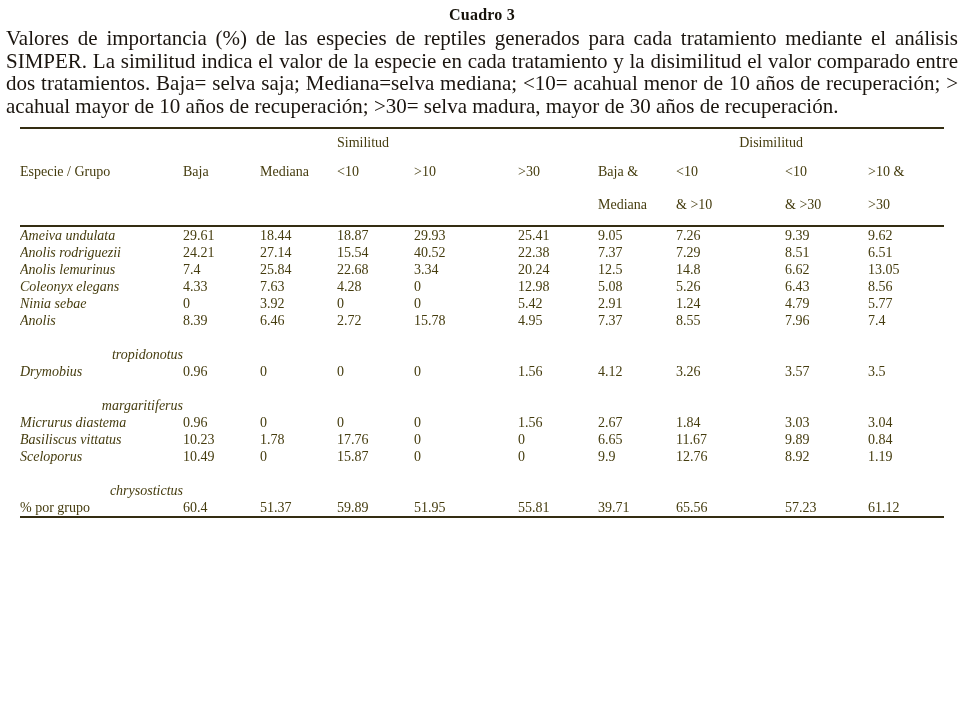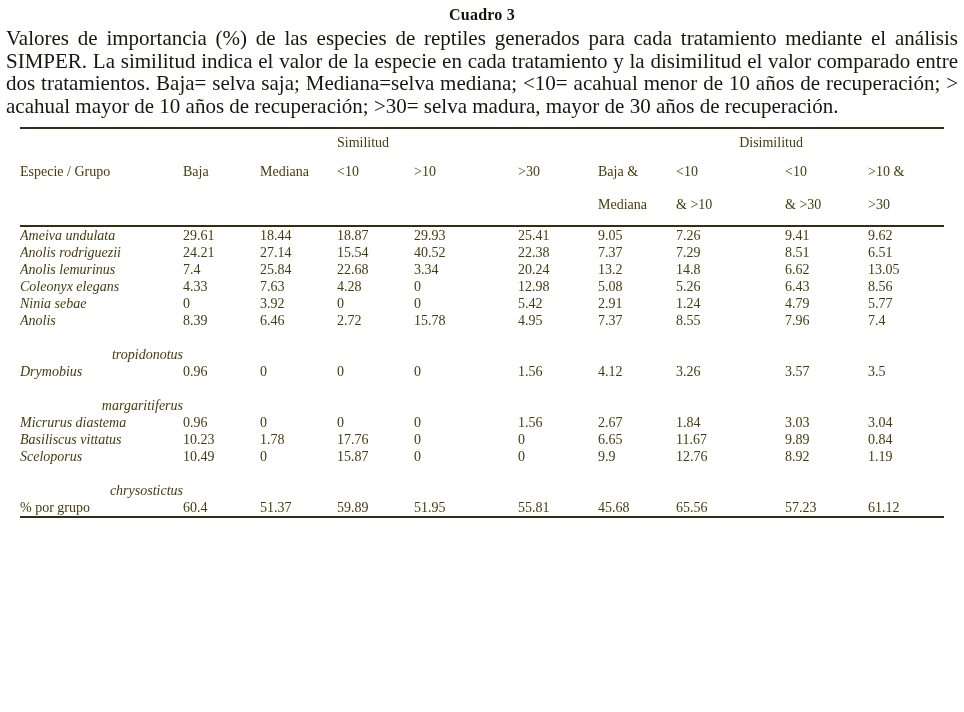--- a/index.html
+++ b/index.html
@@ -144,21 +144,21 @@
           <td class="label-cell italic">
             <div class="lline">Ameiva undulata</div>
           </td>
           <td>29.61</td>
           <td>18.44</td>
           <td>18.87</td>
           <td>29.93</td>
           <td>25.41</td>
           <td>9.05</td>
           <td>7.26</td>
-          <td>9.41</td>
+          <td>9.39</td>
           <td>9.62</td>
         </tr>
         <tr>
           <td class="label-cell italic">
             <div class="lline">Anolis rodriguezii</div>
           </td>
           <td>24.21</td>
           <td>27.14</td>
           <td>15.54</td>
           <td>40.52</td>
@@ -170,21 +170,21 @@
         </tr>
         <tr>
           <td class="label-cell italic">
             <div class="lline">Anolis lemurinus</div>
           </td>
           <td>7.4</td>
           <td>25.84</td>
           <td>22.68</td>
           <td>3.34</td>
           <td>20.24</td>
-          <td>13.2</td>
+          <td>12.5</td>
           <td>14.8</td>
           <td>6.62</td>
           <td>13.05</td>
         </tr>
         <tr>
           <td class="label-cell italic">
             <div class="lline">Coleonyx elegans</div>
           </td>
           <td>4.33</td>
           <td>7.63</td>
@@ -285,21 +285,21 @@
         </tr>
         <tr>
           <td class="label-cell">
             <div class="lline">% por grupo</div>
           </td>
           <td>60.4</td>
           <td>51.37</td>
           <td>59.89</td>
           <td>51.95</td>
           <td>55.81</td>
-          <td>45.68</td>
+          <td>39.71</td>
           <td>65.56</td>
           <td>57.23</td>
           <td>61.12</td>
         </tr>
       </tbody>
   </table>
 
 </div>
 
 </body></html>

